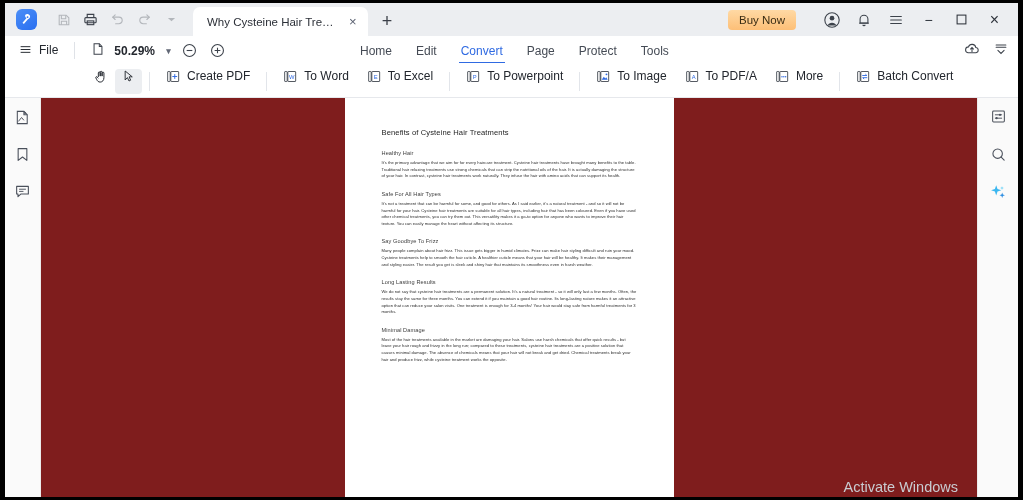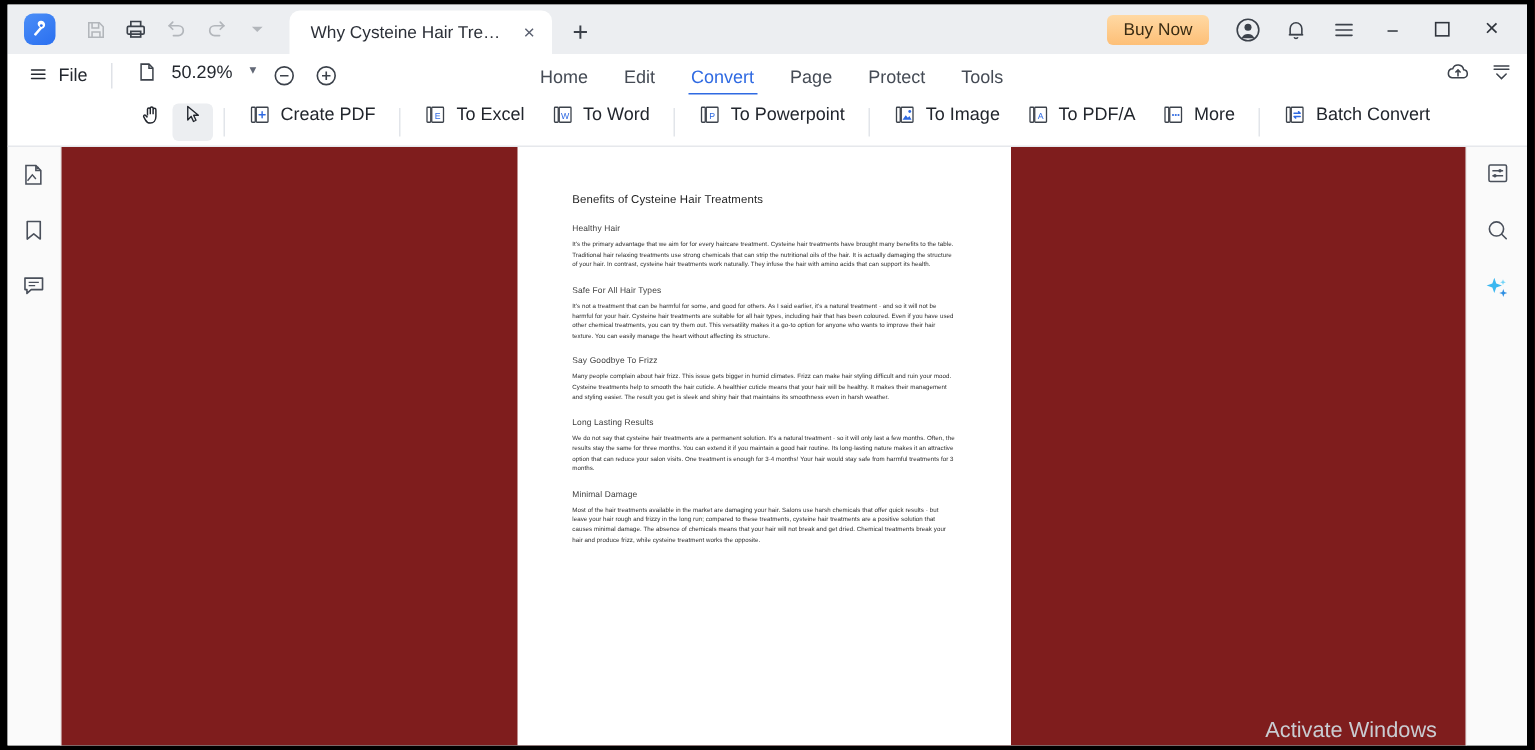--- a/index.html
+++ b/index.html
@@ -72,21 +72,21 @@
   .tb-right {
     position: absolute; right: 8px; top: 0; height: 33px;
     display: flex; align-items: center; gap: 2px;
   }
   .buy-now {
     background: linear-gradient(180deg,#ffd9a4,#fdbf77);
     color: #3a2c13;
     font-size: 11.5px;
     padding: 4px 11px;
     border-radius: 4px;
-    margin-right: 9px;
+    margin-right: 19px;
   }
   .tbr-btn {
     width: 30px; height: 30px;
     display:flex;align-items:center;justify-content:center;
     color: #3c424b;
   }
   .win-btn {
     width: 31px; height: 31px;
     display:flex;align-items:center;justify-content:center;
     color: #2f343c;
@@ -95,21 +95,21 @@
   
   .menubar {
     height: 29px; flex: 0 0 29px;
     background: #ffffff;
     display: flex; align-items: center;
     position: relative;
     padding-left: 14px;
   }
   .file-btn { display:flex; align-items:flex-start; gap:7px; color:#24282f; font-size:12px; }
   .mb-sep { width:1px; height:17px; background:#dfe2e7; margin: 0 16px; }
-  .zoom-group { display:flex; gap: 9px; }
+  .zoom-group { display:flex; align-items:center; gap: 9px; font-weight: bold; }
   .zoom-val { font-size: 12px; color:#24282f; min-width: 43px; }
   .caret-dn { color:#626876; font-size:9px; }
   .zoom-circle { width:19px;height:19px; display:flex;align-items:center;justify-content:center; }
   .nav-tabs {
     position: absolute; left: 343px; top: 0;
     height: 29px; display:flex; align-items:center; gap: 0;
   }
   .nav-tab {
     font-size: 12px; color: #454b55;
     padding: 0 12px;
@@ -381,35 +381,35 @@
       <span>Create PDF</span>
     </div>
 
     <div class="tb-divider"></div>
 
     <div class="tool">
       <span>
         <svg width="15" height="15" viewBox="0 0 18 18" fill="none">
             <rect x="2" y="3" width="3" height="12" rx=".6" stroke="#3c424b" stroke-width="1.05"></rect>
             <rect x="5.8" y="3" width="9.4" height="12" rx=".6" stroke="#3c424b" stroke-width="1.05"></rect>
+            <text x="10.5" y="12" font-size="7" fill="#2f6ae2" text-anchor="middle" font-family="Liberation Sans">W</text>
+          </svg>
+      </span>
+      <span>To Word</span>
+    </div>
+
+    <div class="tool">
+      <span>
+        <svg width="15" height="15" viewBox="0 0 18 18" fill="none">
+            <rect x="2" y="3" width="3" height="12" rx=".6" stroke="#3c424b" stroke-width="1.05"></rect>
+            <rect x="5.8" y="3" width="9.4" height="12" rx=".6" stroke="#3c424b" stroke-width="1.05"></rect>
             <text x="10.5" y="12" font-size="7" fill="#2f6ae2" text-anchor="middle" font-family="Liberation Sans">E</text>
           </svg>
       </span>
       <span>To Excel</span>
-    </div>
-
-    <div class="tool">
-      <span>
-        <svg width="15" height="15" viewBox="0 0 18 18" fill="none">
-            <rect x="2" y="3" width="3" height="12" rx=".6" stroke="#3c424b" stroke-width="1.05"></rect>
-            <rect x="5.8" y="3" width="9.4" height="12" rx=".6" stroke="#3c424b" stroke-width="1.05"></rect>
-            <text x="10.5" y="12" font-size="7" fill="#2f6ae2" text-anchor="middle" font-family="Liberation Sans">W</text>
-          </svg>
-      </span>
-      <span>To Word</span>
     </div>
 
     <div class="tb-divider"></div>
 
     <div class="tool">
       <span>
         <svg width="15" height="15" viewBox="0 0 18 18" fill="none">
             <rect x="2" y="3" width="3" height="12" rx=".6" stroke="#3c424b" stroke-width="1.05"></rect>
             <rect x="5.8" y="3" width="9.4" height="12" rx=".6" stroke="#3c424b" stroke-width="1.05"></rect>
             <text x="10.5" y="12" font-size="7" fill="#2f6ae2" text-anchor="middle" font-family="Liberation Sans">P</text>

